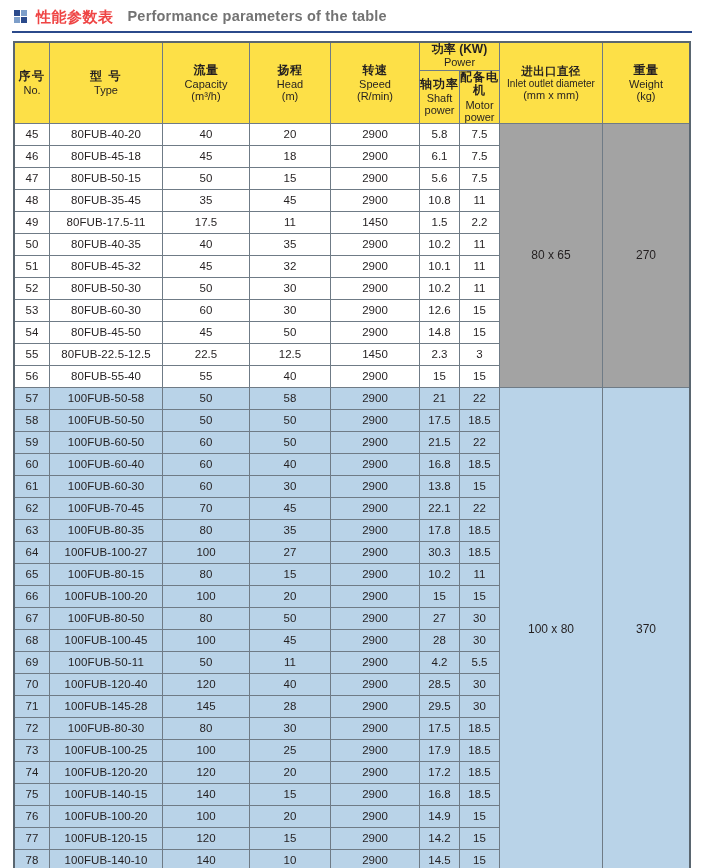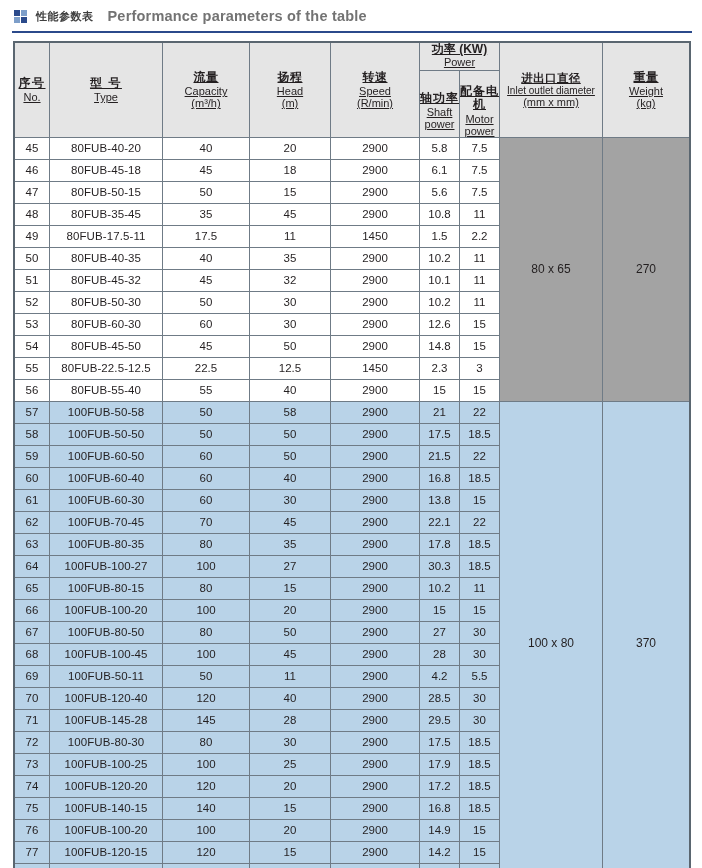--- a/index.html
+++ b/index.html
@@ -38,23 +38,23 @@
     display: block;
     width: 6px;
     height: 6px;
   }
   .ti-tl { left: 0;   top: 0;   background: #2b4a8b; }
   .ti-tr { left: 7px; top: 0;   background: #7d9ec9; }
   .ti-bl { left: 0;   top: 7px; background: #7d9ec9; }
   .ti-br { left: 7px; top: 7px; background: #2b4a8b; }
 
   .title-cn {
-    font-size: 11px;
+    font-size: 15px;
     font-weight: 700;
-    color: #404040;
+    color: #ef4444;
     letter-spacing: 0.5px;
     line-height: 1;
     white-space: nowrap;
   }
   .title-en {
     font-size: 14.5px;
     font-weight: 700;
     color: #737373;
     margin-left: 14px;
     line-height: 1;
@@ -86,23 +86,22 @@
     padding: 0;
     line-height: 1.12;
     color: #231f20;
   }
   
   table.spec {
     border: 2px solid #5a6670;
   }
 
   thead th {
-    background: #e5e5e5;
+    background: #fde047;
     font-weight: 400;
-    text-decoration: underline;
   }
   .hd-cn {
     display: block;
     font-size: 12px;
     font-weight: 700;
     letter-spacing: 1.5px;
     padding: 0 0 1px 0;
   }
   .hd-cn.tight { letter-spacing: 0.5px; }
   .hd-en {
@@ -120,21 +119,21 @@
     font-size: 12px;
     font-weight: 700;
   }
   .hd-power-top .pw-en {
     font-weight: 400;
     font-size: 11px;
   }
   .hd-sub {
     height: 33px;
   }
-  .hd-sub .hd-cn { letter-spacing: 1px; margin-top: 14px; }
+  .hd-sub .hd-cn { letter-spacing: 1px; }
   .hd-io .hd-cn { letter-spacing: 0.4px; font-size: 11.5px; }
   .hd-io .hd-en { font-size: 10px; line-height: 1.08; }
 
   tbody td {
     height: 21px;
     font-size: 11.5px;
     background: #ffffff;
   }
   tbody tr.grp-blue td { background: #b9d3e8; }
 

